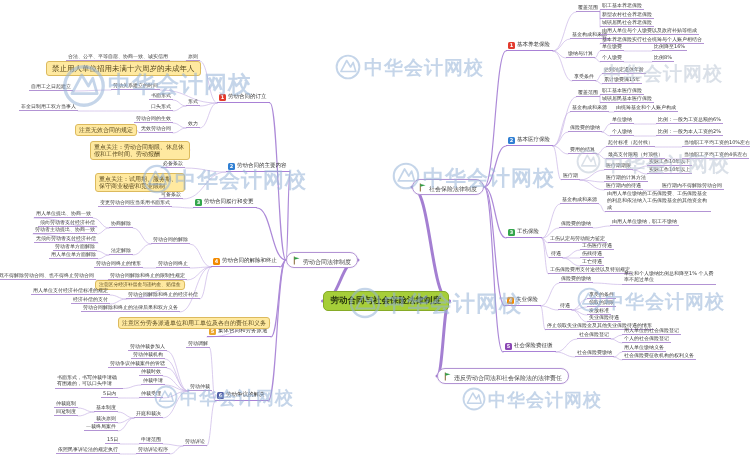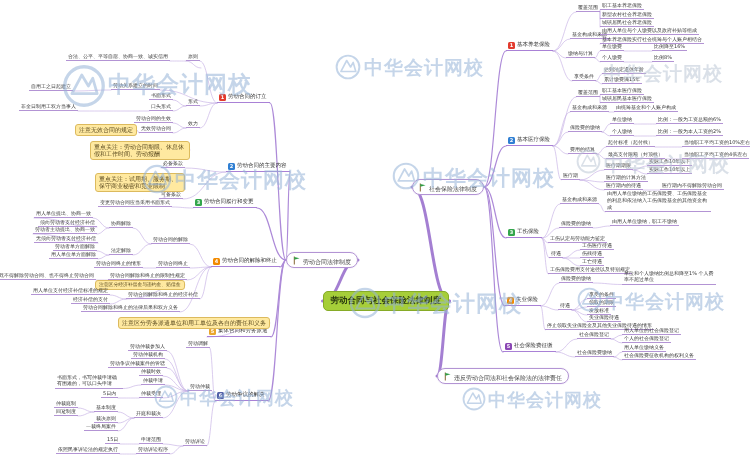--- a/index.html
+++ b/index.html
@@ -180,20 +180,21 @@
         <path d="M1.5 1 L7.5 2.4 L1.5 4.2 Z" fill="#2e9e44"></path>
       </svg><span class="lbl">违反劳动合同法和社会保险法的法律责任</span></div>
     <div class="node section" style="left: 217px; top: 93px;"><span class="badge" style="background: rgb(226, 59, 46);">1</span><span class="lbl">劳动合同的订立</span></div>
     <div class="node section" style="left: 226px; top: 162px;"><span class="badge" style="background: rgb(47, 127, 211);">2</span><span class="lbl">劳动合同的主要内容</span></div>
     <div class="node section" style="left: 193px; top: 198px;"><span class="badge" style="background: rgb(51, 166, 76);">3</span><span class="lbl">劳动合同履行和变更</span></div>
     <div class="node section" style="left: 211px; top: 257px;"><span class="badge" style="background: rgb(242, 138, 0);">4</span><span class="lbl">劳动合同的解除和终止</span></div>
     <div class="node section" style="left: 207px; top: 327px;"><span class="badge" style="background: rgb(234, 166, 44);">5</span><span class="lbl">集体合同和劳务派遣</span></div>
     <div class="node section" style="left: 215px; top: 391px;"><span class="badge" style="background: rgb(82, 96, 168);">6</span><span class="lbl">劳动争议的解决</span></div>
     <div class="node leaf" style="left: 186px; top: 53px;"><span class="lbl">原则</span></div>
     <div class="node leaf" style="left: 66px; top: 53px;"><span class="lbl">合法、公平、平等自愿、协商一致、诚实信用</span></div>
+    <div class="node note big" style="left: 46px; top: 60.5px;"><span class="lbl">禁止用人单位招用未满十六周岁的未成年人</span></div>
     <div class="node leaf" style="left: 111px; top: 82px;"><span class="lbl">劳动关系建立的时间</span></div>
     <div class="node leaf" style="left: 29px; top: 83px;"><span class="lbl">自用工之日起建立</span></div>
     <div class="node leaf" style="left: 186px; top: 98px;"><span class="lbl">形式</span></div>
     <div class="node leaf" style="left: 149px; top: 92px;"><span class="lbl">书面形式</span></div>
     <div class="node leaf" style="left: 149px; top: 103px;"><span class="lbl">口头形式</span></div>
     <div class="node leaf" style="left: 19px; top: 103px;"><span class="lbl">非全日制用工双方当事人</span></div>
     <div class="node leaf" style="left: 186px; top: 120px;"><span class="lbl">效力</span></div>
     <div class="node leaf" style="left: 134px; top: 115px;"><span class="lbl">劳动合同的生效</span></div>
     <div class="node leaf" style="left: 139px; top: 125px;"><span class="lbl">无效劳动合同</span></div>
     <div class="node note mid" style="left: 75px; top: 124px;"><span class="lbl">注意无效合同的规定</span></div>

